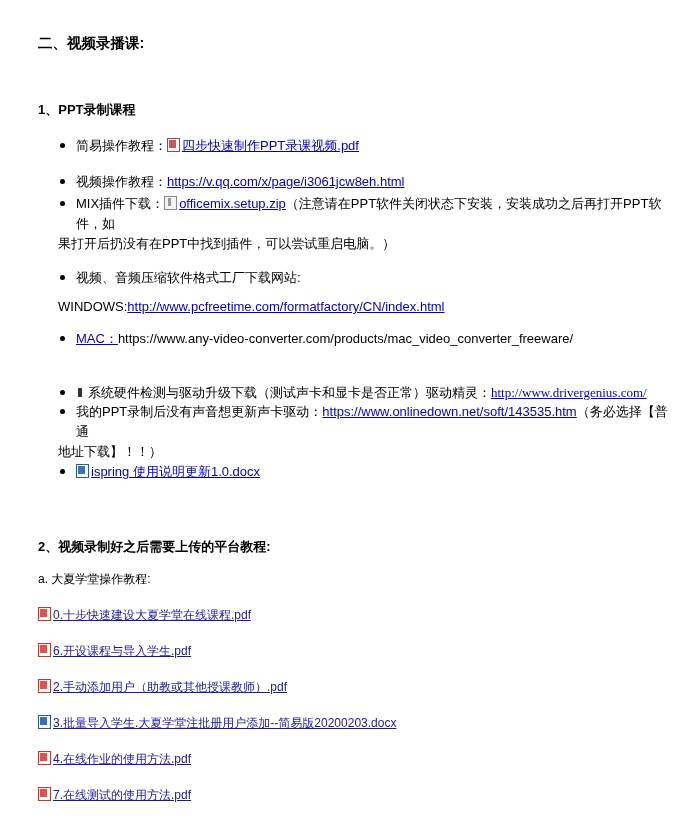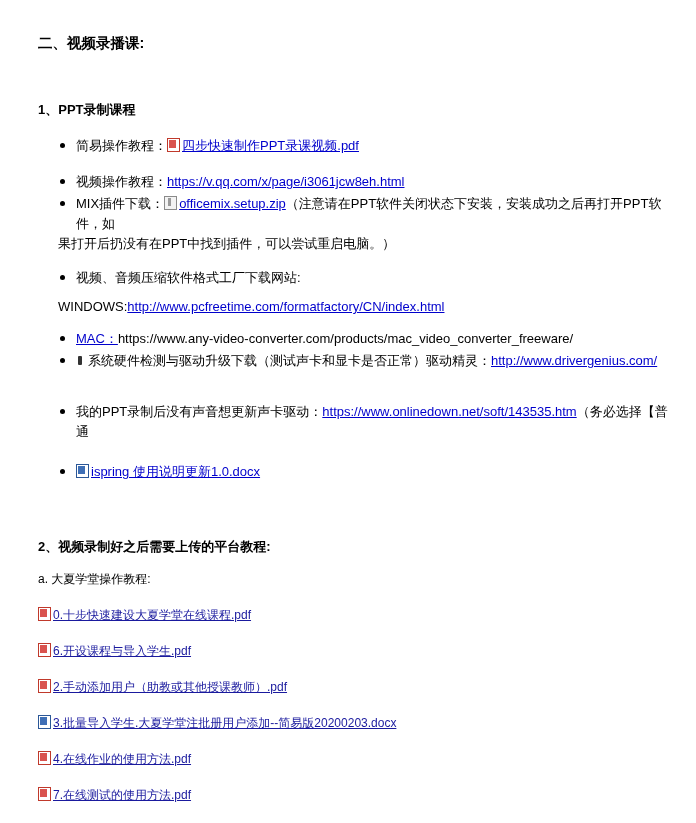--- a/index.html
+++ b/index.html
@@ -183,32 +183,33 @@
   </div>
 
   <div class="bullet-block" style="top:305px;">
     <ul class="bullets">
       <li>
         <a class="link">MAC：</a><span class="plain">https://www.any-video-converter.com/products/mac_video_converter_freeware/</span>
       </li>
     </ul>
   </div>
 
-  <div class="bullet-block" style="top:327px;">
+  <div class="bullet-block" style="top:359px;font-family:Liberation Serif, serif;">
     <ul class="bullets">
       <li>
         <span class="icon-sound"></span><span>系统硬件检测与驱动升级下载（测试声卡和显卡是否正常）驱动精灵：</span><a class="link">http://www.drivergenius.com/</a>
       </li>
     </ul>
   </div>
 
   <div class="bullet-block" style="top:378px;">
     <ul class="bullets">
       <li>
         <span>我的PPT录制后没有声音想更新声卡驱动：</span><a class="link">https://www.onlinedown.net/soft/143535.htm</a><span class="note">（务必选择【普通</span>
+        <span class="second-line" style="margin-left:-18px;">地址下载】！！）</span>
       </li>
     </ul>
   </div>
 
   <div class="bullet-block" style="top:438px;">
     <ul class="bullets">
       <li>
         <span class="icon icon-doc"></span><a class="link">ispring 使用说明更新1.0.docx</a>
       </li>
     </ul>

